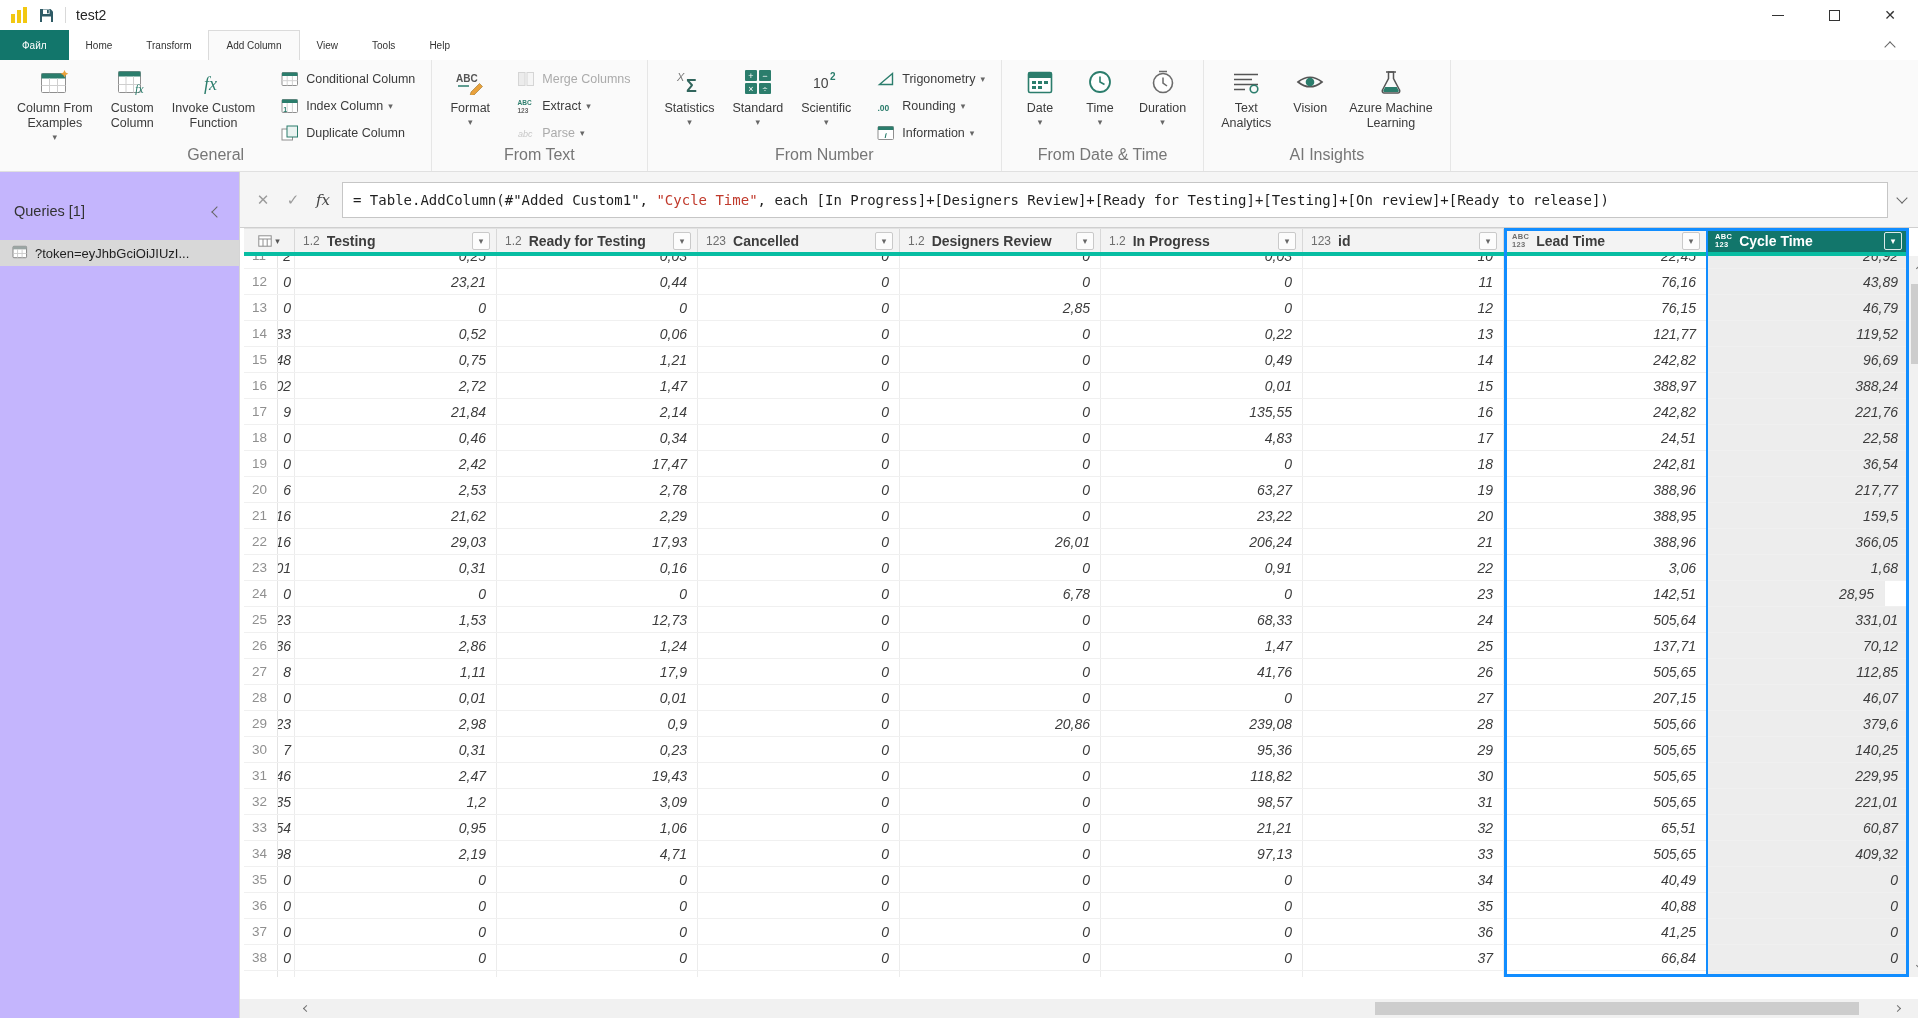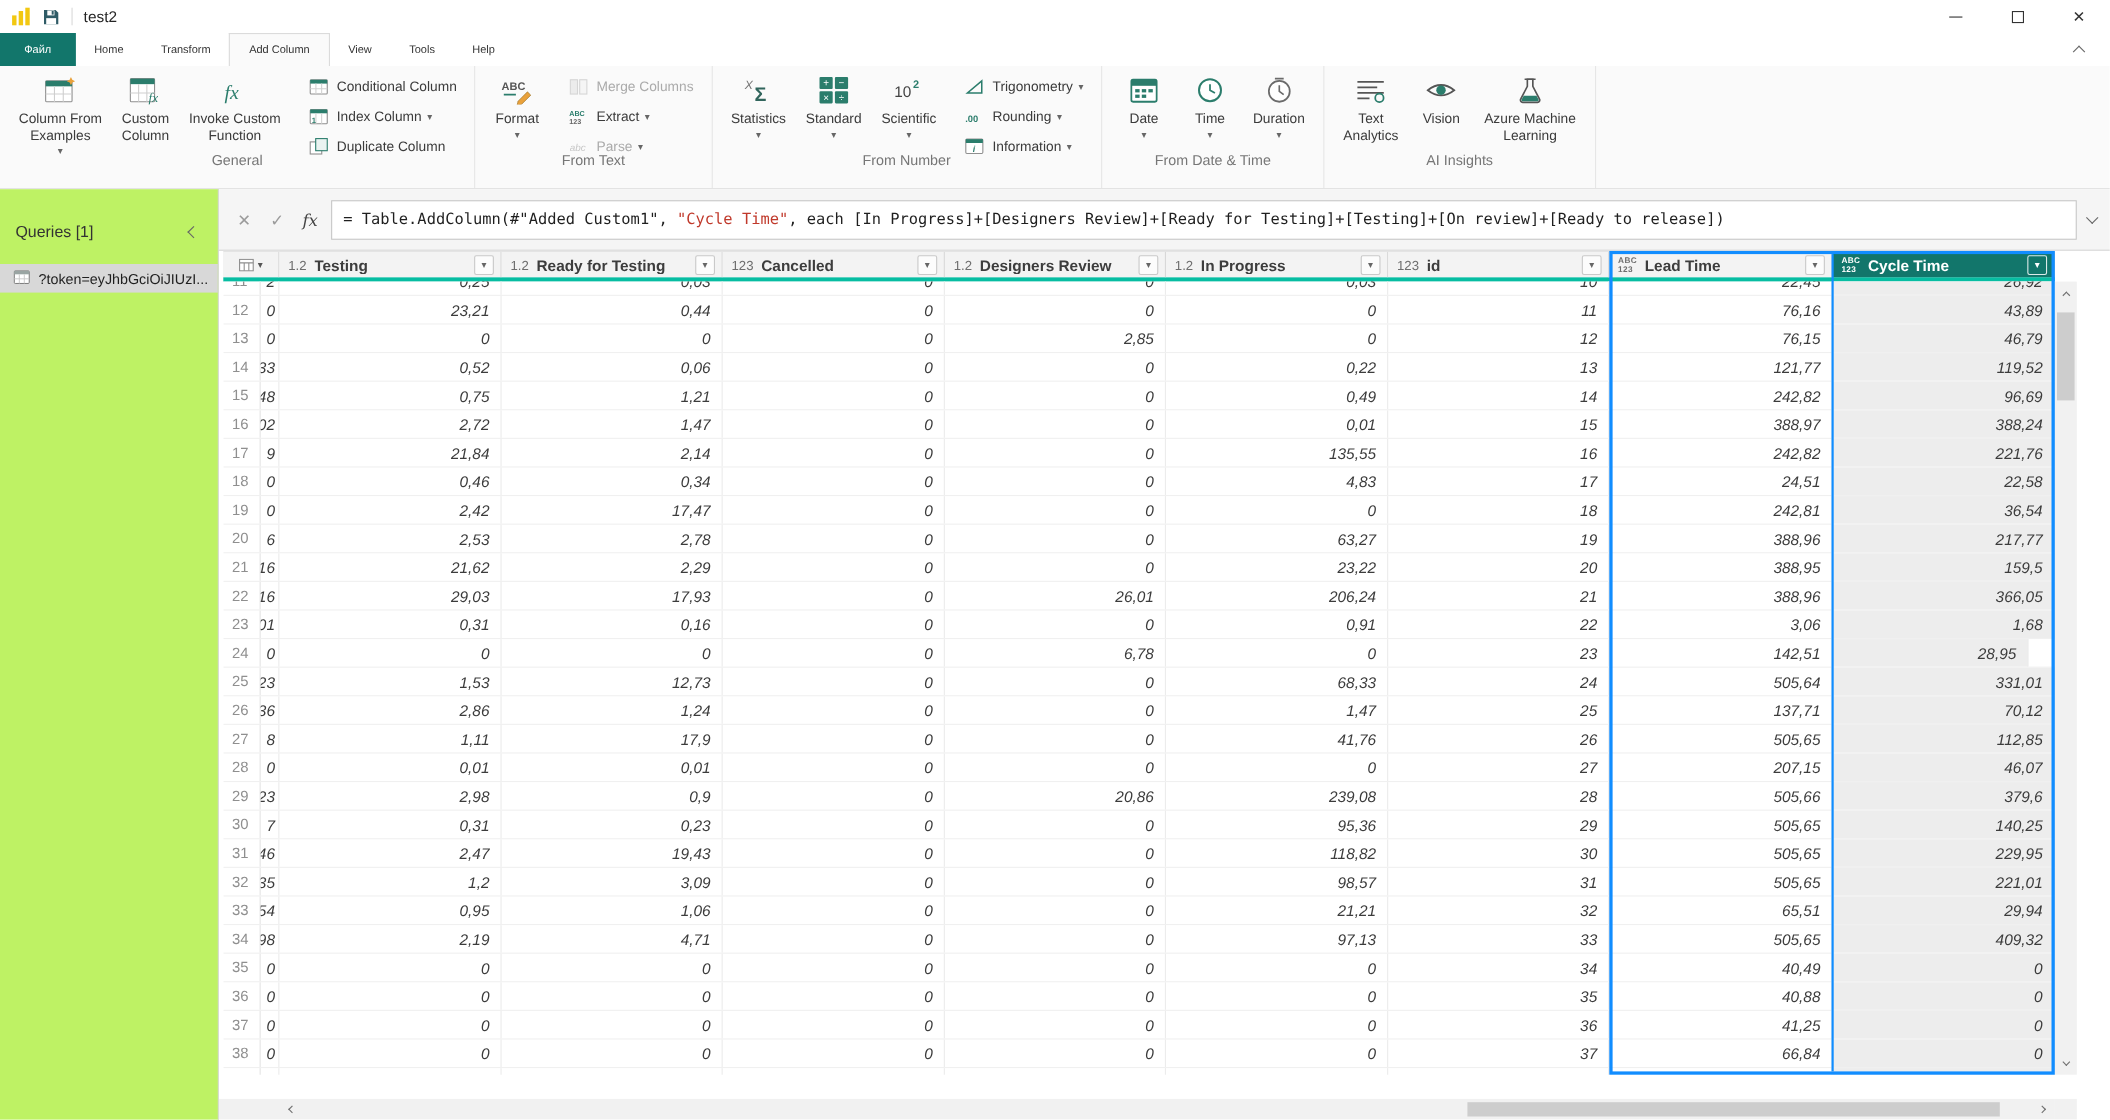--- a/index.html
+++ b/index.html
@@ -35,24 +35,24 @@
 .ricon{height:30px;display:flex;align-items:center;justify-content:center;margin-bottom:4px}
 .rlabel{font-size:12.5px;line-height:15px;color:#3b3b3b;white-space:pre-line}
 .rarrow{font-size:9px;color:#666;margin-top:1px}
 .rstack{display:flex;flex-direction:column;margin-left:8px;padding-top:2px}
 .rsmall{display:flex;align-items:center;height:27px;padding:0 8px;cursor:pointer}
 .ricon-s{width:20px;display:flex;justify-content:center;margin-right:6px}
 .rlabel-s{font-size:12.5px;color:#3b3b3b;white-space:nowrap}
 .rarrow-s{font-size:9px;color:#666;margin-left:5px}
 .disabled .rlabel-s,.disabled .rlabel{color:#ABABAB}
 .disabled .ricon-s,.disabled .ricon{opacity:.45}
-.rglabel{position:absolute;bottom:18px;left:0;right:0;text-align:center;font-size:13px;color:#767676}
+.rglabel{position:absolute;bottom:7px;left:0;right:0;text-align:center;font-size:16px;color:#767676}
 
 .lower{flex:1;display:flex;min-height:0}
-.qpanel{width:199px;flex:none;background:#bef264;border-right:1px solid #D5D5D5;display:flex;flex-direction:column}
+.qpanel{width:240px;flex:none;background:#c4b5fd;border-right:1px solid #D5D5D5;display:flex;flex-direction:column}
 .qhead{height:56px;padding:22px 10px 0 14px;display:flex;align-items:center;font-size:14.5px;color:#333}
 .qcollapse{margin-left:auto;margin-right:8px;cursor:pointer}
 .qitem{height:26px;margin-top:12px;background:#D8D8D8;display:flex;align-items:center;padding-left:12px;gap:7px;cursor:pointer}
 .qlabel{font-size:13px;color:#1f1f1f;white-space:nowrap;overflow:hidden}
 .rpane{flex:1;display:flex;flex-direction:column;min-width:0}
 
 .frow{height:56px;flex:none;background:#F5F5F5;border-bottom:1px solid #CFCFCF;display:flex;align-items:center;padding:0 2px 0 8px}
 .fico{width:30px;text-align:center;font-size:15px;color:#9b9b9b;flex:none;cursor:pointer}
 .fico.fx{font-family:"DejaVu Serif",serif;font-style:italic;color:#444;cursor:default}
 .finput{flex:1;height:36px;background:#fff;border:1px solid #C6C6C6;margin-left:4px;padding:0 10px;font-family:"DejaVu Sans Mono",monospace;font-size:14px;line-height:34px;white-space:nowrap;overflow:hidden;color:#1f1f1f;cursor:text}
@@ -778,21 +778,21 @@
               <div class="trow">
                 <div class="gut">33</div>
                 <div class="cellx cut">54</div>
                 <div class="cellx" style="width: 202px;">0,95</div>
                 <div class="cellx" style="width: 201px;">1,06</div>
                 <div class="cellx" style="width: 202px;">0</div>
                 <div class="cellx" style="width: 201px;">0</div>
                 <div class="cellx" style="width: 202px;">21,21</div>
                 <div class="cellx" style="width: 201px;">32</div>
                 <div class="cellx" style="width: 203px;">65,51</div>
-                <div class="cellx selcol" style="width: 202px;">29,94</div>
+                <div class="cellx selcol" style="width: 202px;">60,87</div>
               </div>
               <div class="trow">
                 <div class="gut">34</div>
                 <div class="cellx cut">98</div>
                 <div class="cellx" style="width: 202px;">2,19</div>
                 <div class="cellx" style="width: 201px;">4,71</div>
                 <div class="cellx" style="width: 202px;">0</div>
                 <div class="cellx" style="width: 201px;">0</div>
                 <div class="cellx" style="width: 202px;">97,13</div>
                 <div class="cellx" style="width: 201px;">33</div>

